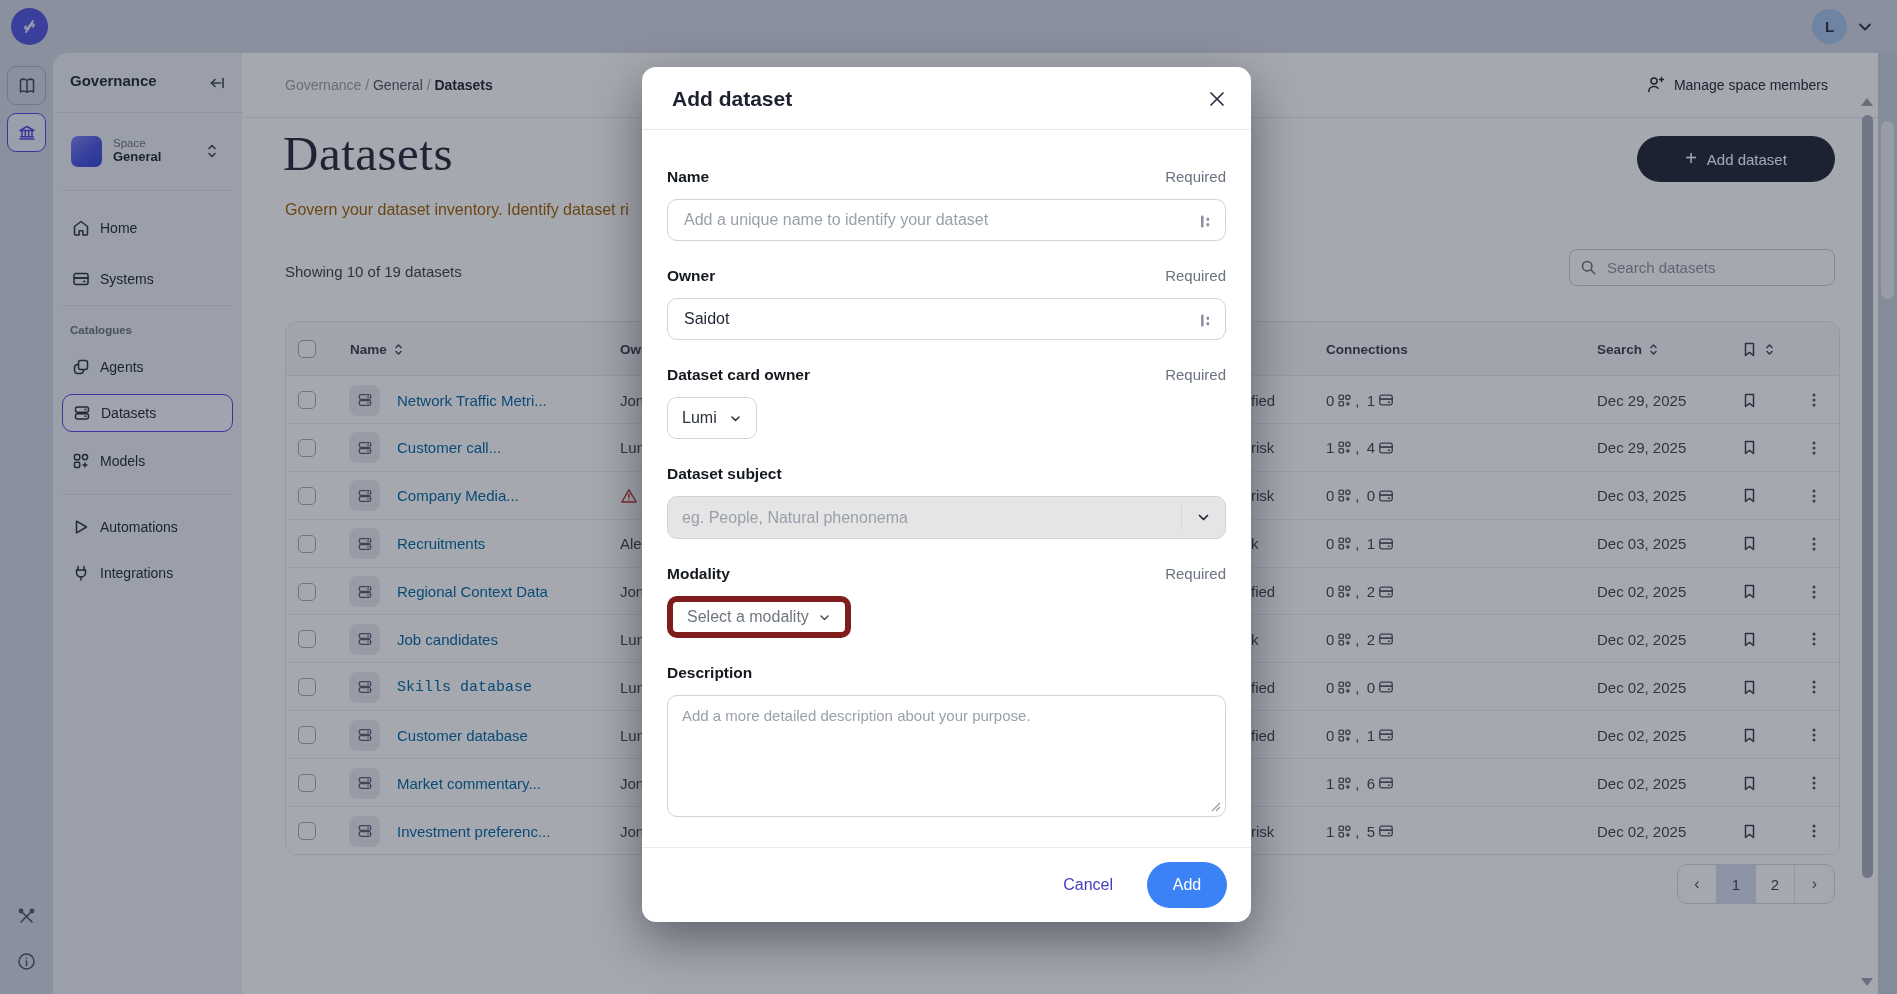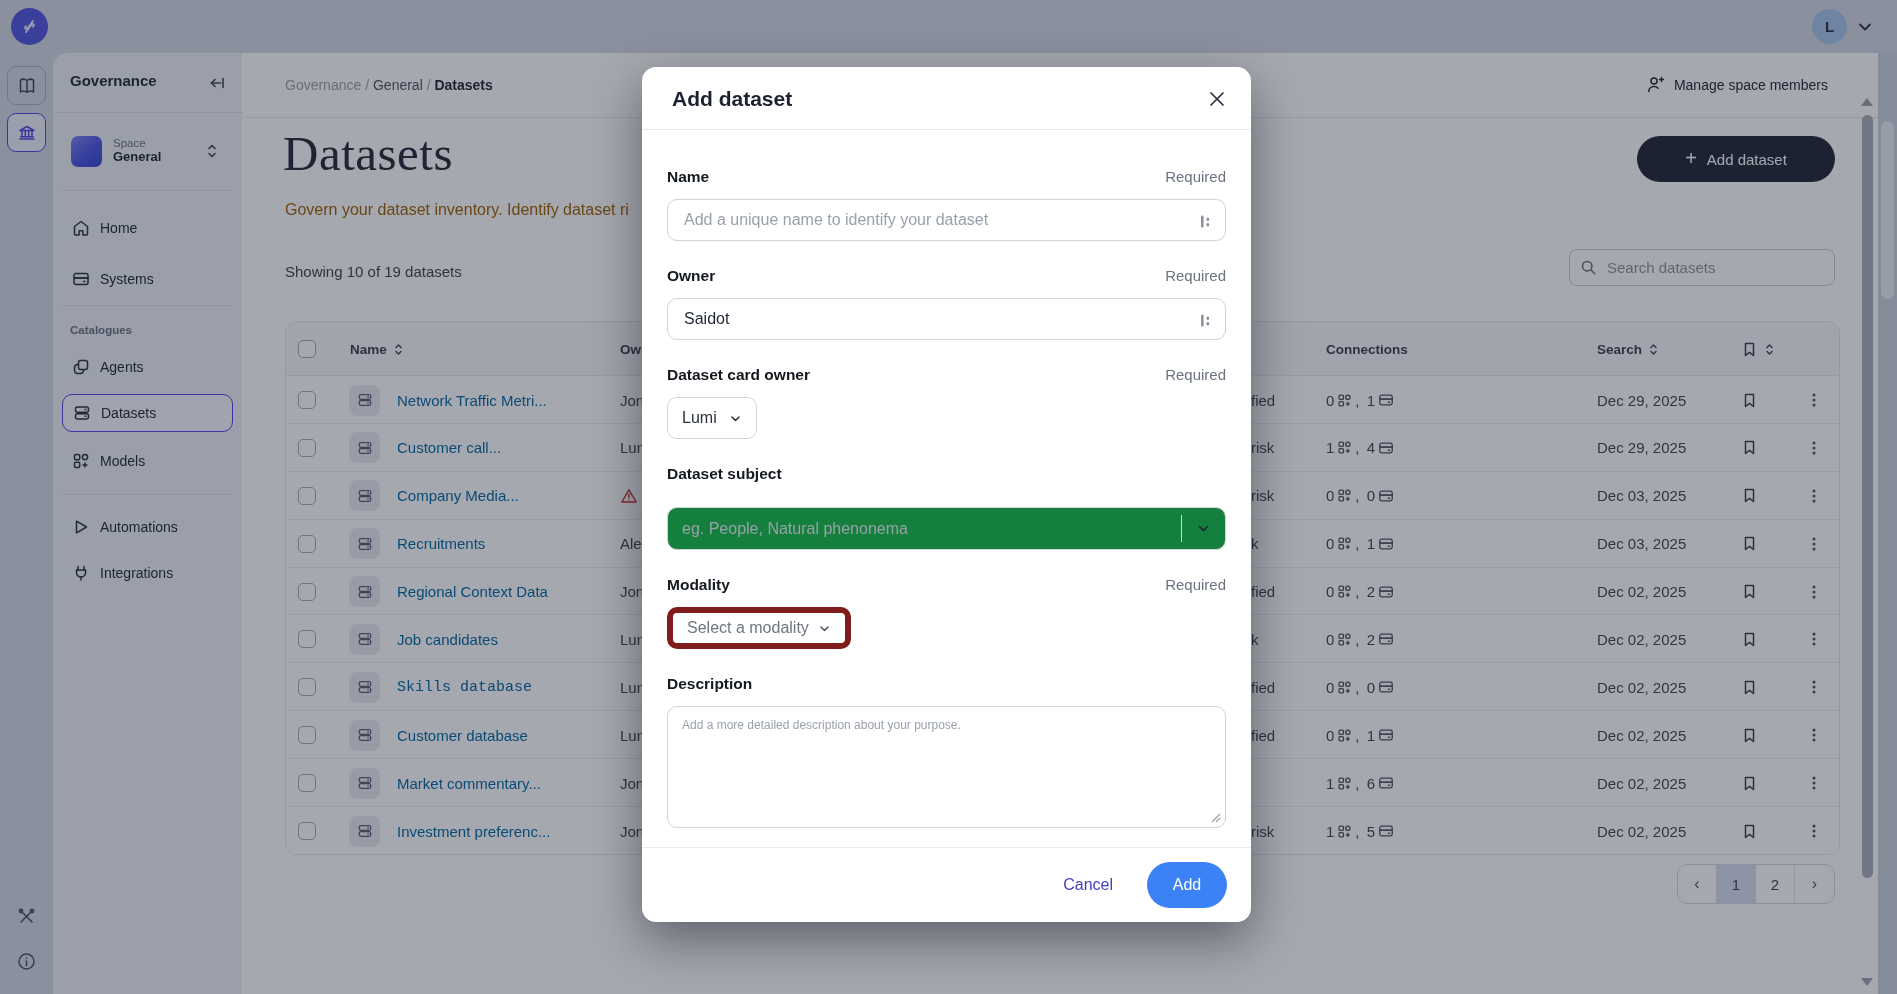--- a/index.html
+++ b/index.html
@@ -108,29 +108,29 @@
   .f-label{font-size:15.5px;font-weight:700;color:#14181f;}
   .f-req{font-size:15px;color:#6b7280;}
   .f-input{position:relative;margin-top:13px;height:42px;border:1px solid #cfd4db;border-radius:10px;
            display:flex;align-items:center;padding:0 40px 0 14px;background:#fff;}
   .f-input input{border:0;outline:0;width:100%;font-size:16px;color:#1f2633;font-family:"Liberation Sans",sans-serif;background:transparent;}
   .f-input input::placeholder{color:#9aa0ab;}
   .bars-ic{position:absolute;right:13px;top:14px;}
   .dd-btn{margin-top:13px;height:42px;border:1px solid #cfd4db;border-radius:10px;background:#fff;
           display:inline-flex;align-items:center;gap:9px;padding:0 14px;font-size:16px;color:#2a313d;}
   .dd-btn.placeholder{color:#6f7680;}
-  .combo{position:relative;margin-top:24px;height:43px;border:1px solid #cfd4db;border-radius:10px;
-         display:flex;align-items:center;background:#15803d;}
+  .combo{position:relative;margin-top:13px;height:43px;border:1px solid #cfd4db;border-radius:10px;
+         display:flex;align-items:center;background:#e5e5e5;}
   .combo input{border:0;outline:0;flex:1;font-size:16px;color:#1f2633;padding:0 14px;font-family:"Liberation Sans",sans-serif;background:transparent;}
   .combo input::placeholder{color:#9aa0ab;}
   .combo .split{width:1px;height:27px;background:#d4d8df;}
   .combo .dd-zone{width:43px;height:100%;display:flex;align-items:center;justify-content:center;}
   .f-textarea{position:relative;margin-top:13px;height:122px;border:1px solid #cfd4db;border-radius:10px;background:#fff;}
   .f-textarea textarea{border:0;outline:0;resize:none;width:100%;height:100%;border-radius:10px;
-        padding:11px 14px;font-size:12px;color:#b91c1c;font-family:"Liberation Sans",sans-serif;background:transparent;}
+        padding:11px 14px;font-size:15px;color:#b91c1c;font-family:"Liberation Sans",sans-serif;background:transparent;}
   .f-textarea textarea::placeholder{color:#9aa0ab;}
   .resize-ic{position:absolute;right:4px;bottom:4px;}
   .m-foot{flex:0 0 auto;height:75px;border-top:1px solid #e7eaef;display:flex;align-items:center;
           justify-content:flex-end;gap:34px;padding:0 24px;}
   .cancel{font-size:16px;color:#4340bf;font-weight:500;}
   .add-submit{width:80px;height:46px;border-radius:24px;background:#3b82f6;color:#fff;font-size:16px;
               display:flex;align-items:center;justify-content:center;}
   svg{display:block;}
 </style>
 </head>

